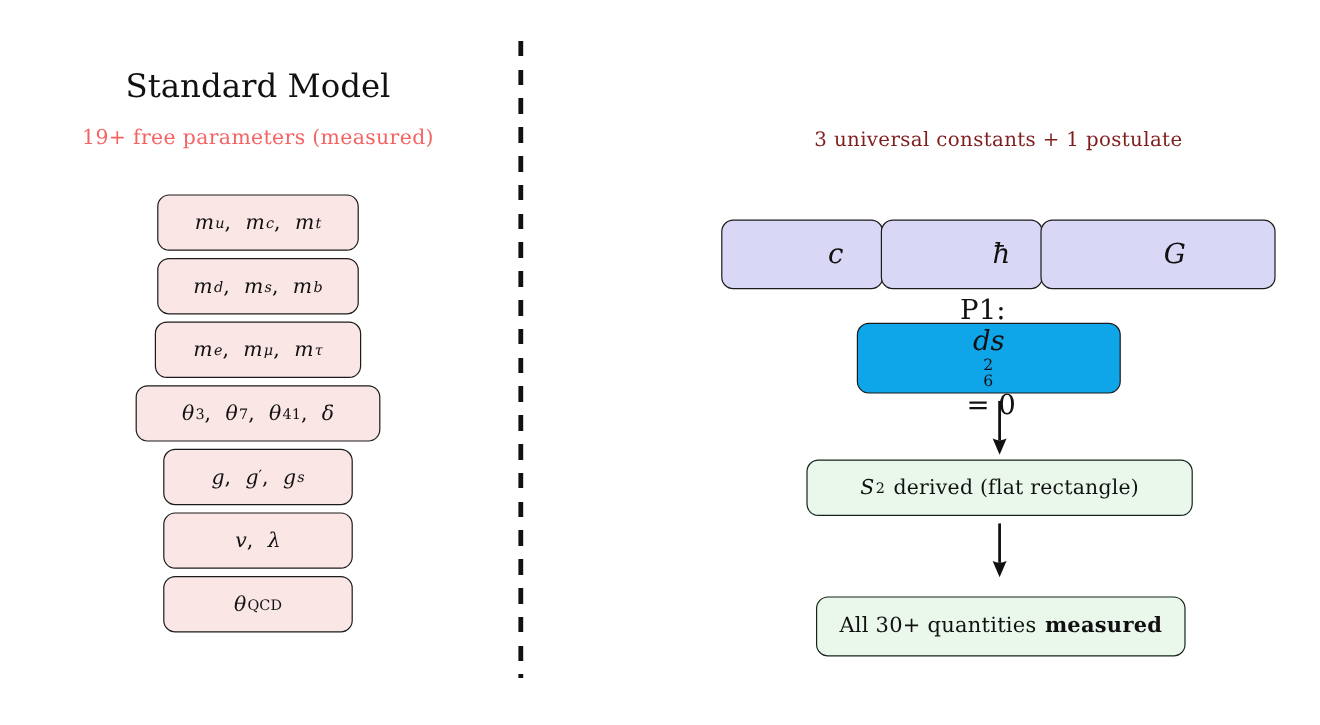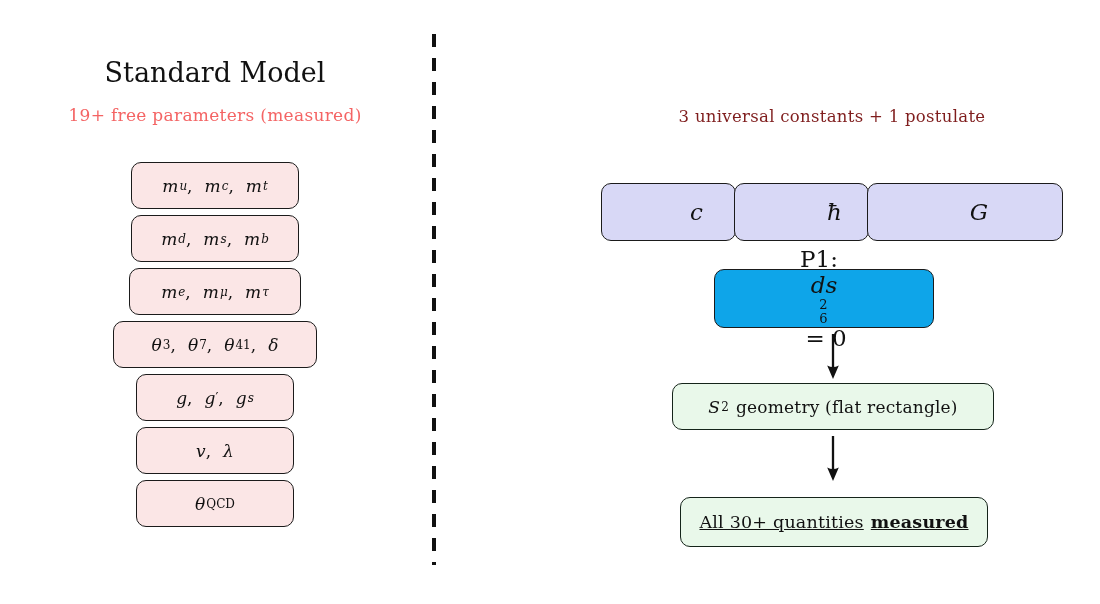--- a/index.html
+++ b/index.html
@@ -86,21 +86,21 @@
   #arrow-2{left:824px;top:436px;}
 
   
   .result-box{
     box-sizing:border-box;
     background:#e9f8ea;border:1.7px solid #15241a;border-radius:10px;
     display:flex;align-items:center;justify-content:center;
     font-size:17px;letter-spacing:.2px;
   }
   #geometry-box{left:672px;top:383px;width:322px;height:47px;}
-  #derived-box{left:680px;top:497px;width:308px;height:50px;font-size:17.5px;text-decoration:underline;}
+  #derived-box{left:680px;top:497px;width:308px;height:50px;font-size:17.5px;}
   .sup{font-size:12px;vertical-align:7px;margin-left:1px;}
   .gap-left{margin-left:7px;}
 </style>
 </head>
 <body>
 
 <div id="canvas">
 
   <div id="divider" class="abs"></div>
 
@@ -193,21 +193,21 @@
   </div>
 
   <svg id="arrow-1" class="abs down-arrow" viewBox="0 0 18 45">
     <line x1="9" y1="0" x2="9" y2="33" stroke="#111" stroke-width="2.3"></line>
     <path d="M9 45 L3.2 31.5 Q9 34.5 14.8 31.5 Z" fill="#111"></path>
   </svg>
 
   <div id="geometry-box" class="abs result-box">
     <span class="mi">S</span>
       <span class="sup">2</span>
-    <span class="gap-left">geometry (flat rectangle)</span>
+    <span class="gap-left">derived (flat rectangle)</span>
   </div>
 
   <svg id="arrow-2" class="abs down-arrow" viewBox="0 0 18 45">
     <line x1="9" y1="0" x2="9" y2="33" stroke="#111" stroke-width="2.3"></line>
     <path d="M9 45 L3.2 31.5 Q9 34.5 14.8 31.5 Z" fill="#111"></path>
   </svg>
 
   <div id="derived-box" class="abs result-box">
     <span>All 30+ quantities</span>
     <strong class="gap-left">measured</strong>

